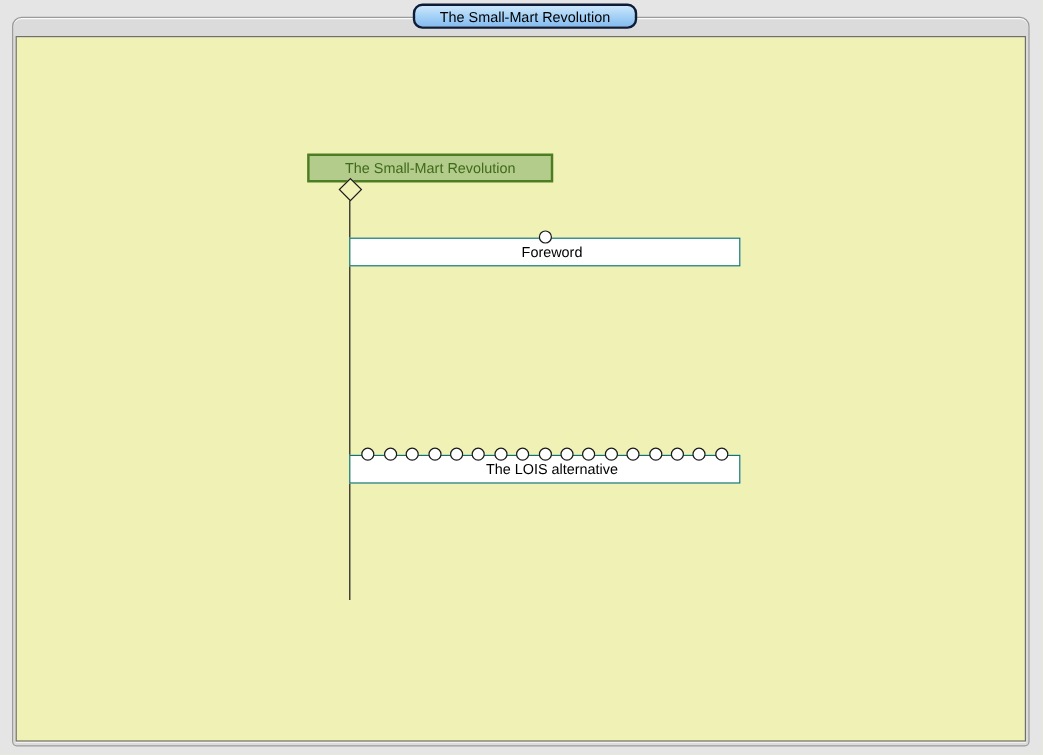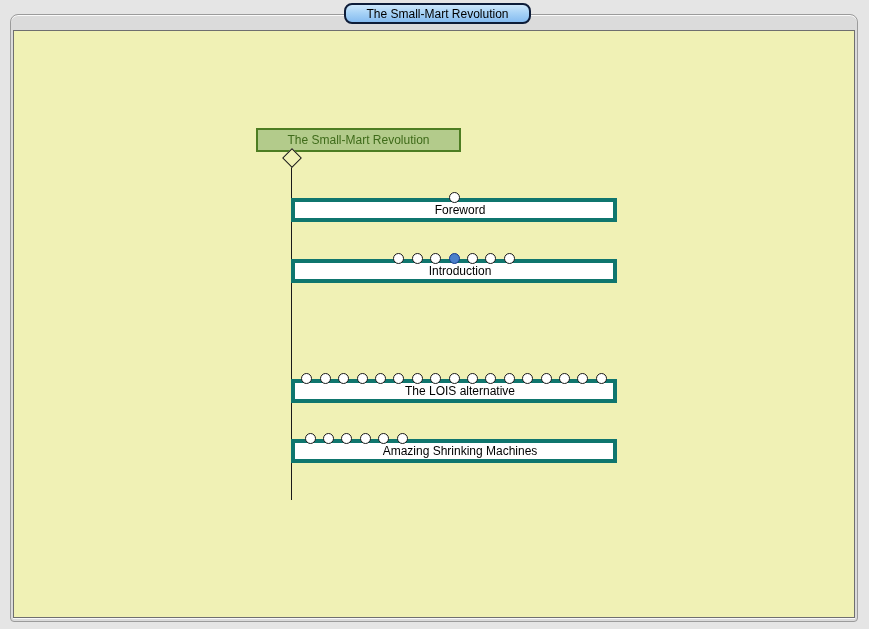--- a/index.html
+++ b/index.html
@@ -72,21 +72,21 @@
   }
   .chapter{
     position:absolute;left:291px;width:326px;height:26px;z-index:2;
   }
   .chapter-box{
     position:absolute;left:0;top:0;width:326px;box-sizing:border-box;
     display:flex;align-items:center;justify-content:center;
     font-size:12px;
   }
   .chapter-box.white{
-    height:24px;background:#ffffff;border:4px solid #0f766e;color:#000;padding-left:12px;
+    height:24px;background:#ffffff;border:1px solid #0f766e;color:#000;padding-left:12px;
   }
   .chapter-box.blue{
     height:25px;background:var(--chapter-blue-fill);
     border:2px solid var(--chapter-blue-border);
     color:var(--chapter-blue-text);
   }
   .dot{
     position:absolute;top:-6px;width:9px;height:9px;
     border:1px solid #1a1a1a;border-radius:50%;
     background:#fff;z-index:3;
@@ -108,52 +108,33 @@
 <div class="diagram">
   <div class="vline"></div>
   <div class="diamond"></div>
 
   <div class="root-box">The Small-Mart Revolution</div>
 
   <div class="chapter" style="top:198px">
     <div class="chapter-box white">Foreword</div>
   <span class="dot" style="left: 157.5px;"></span>
     </div>
-  <div class="chapter" style="top:259px">
-    <div class="chapter-box white">Introduction</div>
-  <span class="dot" style="left: 102.3px;"></span>
-      <span class="dot" style="left: 120.7px;"></span>
-      <span class="dot" style="left: 139.1px;"></span>
-      <span class="dot selected" style="left: 157.5px;"></span>
-      <span class="dot" style="left: 175.9px;"></span>
-      <span class="dot" style="left: 194.3px;"></span>
-      <span class="dot" style="left: 212.7px;"></span>
-    </div>
   <div class="chapter" style="top:379px">
     <div class="chapter-box white">The LOIS alternative</div>
   <span class="dot" style="left: 10.3px;"></span>
       <span class="dot" style="left: 28.7px;"></span>
       <span class="dot" style="left: 47.1px;"></span>
       <span class="dot" style="left: 65.5px;"></span>
       <span class="dot" style="left: 83.9px;"></span>
       <span class="dot" style="left: 102.3px;"></span>
       <span class="dot" style="left: 120.7px;"></span>
       <span class="dot" style="left: 139.1px;"></span>
       <span class="dot" style="left: 157.5px;"></span>
       <span class="dot" style="left: 175.9px;"></span>
       <span class="dot" style="left: 194.3px;"></span>
       <span class="dot" style="left: 212.7px;"></span>
       <span class="dot" style="left: 231.1px;"></span>
       <span class="dot" style="left: 249.5px;"></span>
       <span class="dot" style="left: 267.9px;"></span>
       <span class="dot" style="left: 286.3px;"></span>
       <span class="dot" style="left: 304.7px;"></span>
     </div>
-  <div class="chapter" style="top:439px">
-    <div class="chapter-box white">Amazing Shrinking Machines</div>
-  <span class="dot" style="left: 13.5px;"></span>
-      <span class="dot" style="left: 31.9px;"></span>
-      <span class="dot" style="left: 50.3px;"></span>
-      <span class="dot" style="left: 68.7px;"></span>
-      <span class="dot" style="left: 87.1px;"></span>
-      <span class="dot" style="left: 105.5px;"></span>
-    </div>
 </div>
 
 </body></html>

